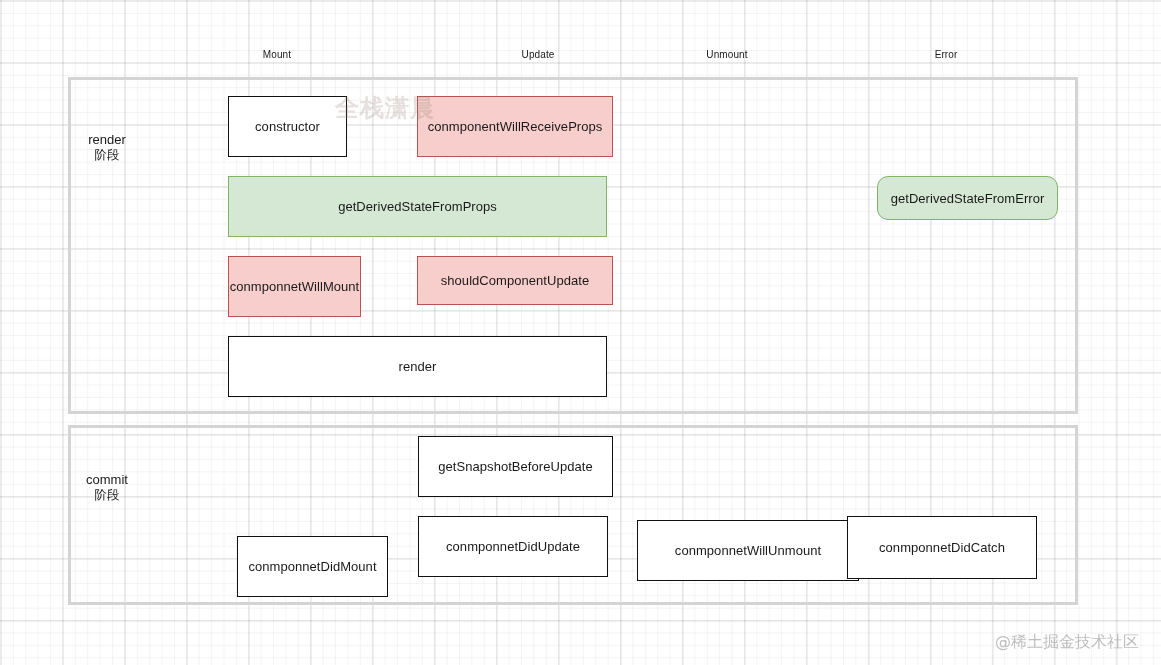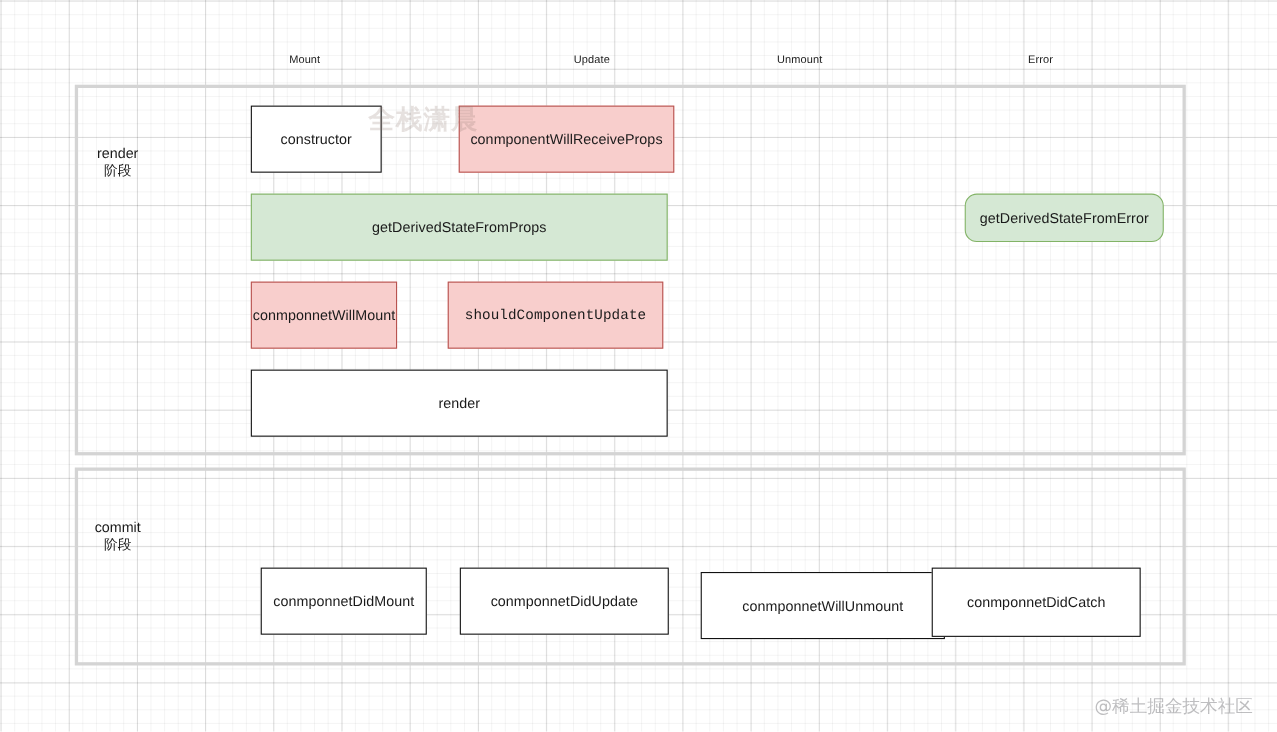--- a/index.html
+++ b/index.html
@@ -133,33 +133,34 @@
   <div class="node plain" style="left:228px; top:96px; width:119px; height:61px;">constructor</div>
 
   <div class="node pink" style="left:417px; top:96px; width:196px; height:61px;">conmponentWillReceiveProps</div>
 
   <div class="node green" style="left:228px; top:176px; width:379px; height:61px;">getDerivedStateFromProps</div>
 
   <div class="node green" style="left:877px; top:176px; width:181px; height:44px;border-radius:11px;">getDerivedStateFromError</div>
 
   <div class="node pink" style="left:228px; top:256px; width:133px; height:61px;">conmponnetWillMount</div>
 
-  <div class="node pink" style="left:407px; top:256px; width:196px; height:61px;font-family:Liberation Mono, monospace;">shouldComponentUpdate</div>
+  <div class="node pink" style="left:417px; top:256px; width:196px; height:49px;">shouldComponentUpdate</div>
 
   <div class="node plain" style="left:228px; top:336px; width:379px; height:61px;">render</div>
 
   <div class="phase-container" style="left:68px; top:425px; width:1010px; height:180px;"></div>
 
   <div class="phase-label" style="left:107px; top:473px;">
     <span>commit</span>
     <span class="cn">阶段</span>
   </div>
 
+  <div class="node plain" style="left:418px; top:436px; width:195px; height:61px;">getSnapshotBeforeUpdate</div>
 
-  <div class="node plain" style="left:237px; top:516px; width:151px; height:61px;">conmponnetDidMount</div>
+  <div class="node plain" style="left:237px; top:536px; width:151px; height:61px;">conmponnetDidMount</div>
 
   <div class="node plain" style="left:418px; top:516px; width:190px; height:61px;">conmponnetDidUpdate</div>
 
   <div class="node plain" style="left:637px; top:520px; width:222px; height:61px;">conmponnetWillUnmount</div>
 
   <div class="node plain" style="left:847px; top:516px; width:190px; height:63px;">conmponnetDidCatch</div>
 
   <div class="watermark-center">全栈潇晨</div>
 
   <div class="watermark-corner">@稀土掘金技术社区</div>

